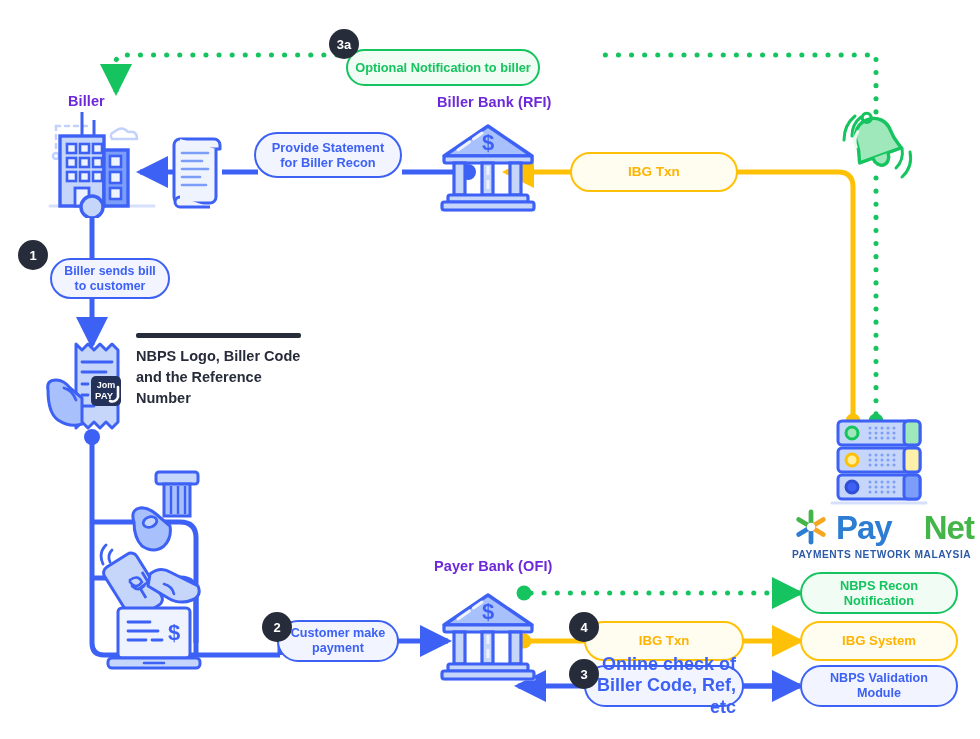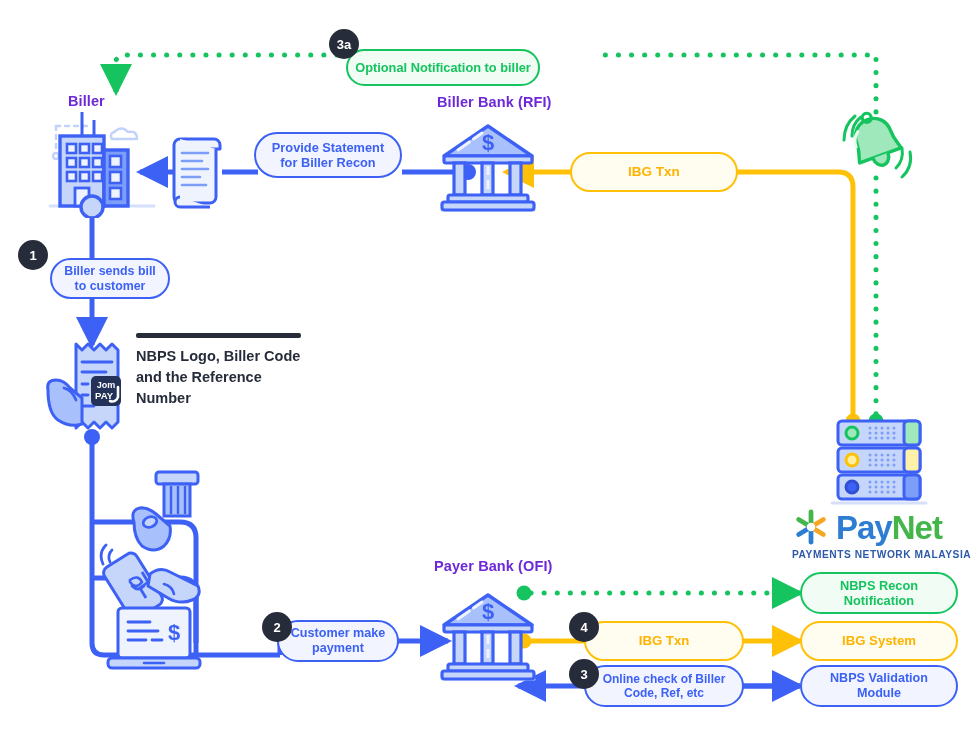--- a/index.html
+++ b/index.html
@@ -13,21 +13,21 @@
   .pill-yellow{border:2.2px solid #ffc107;background:#fffcf0;color:#ffb300;}
   .pill-green{border:2.2px solid #16c45f;background:#f0fcf4;color:#16c45f;}
   .badge{position:absolute;width:30px;height:30px;border-radius:50%;background:#272c3a;color:#fff;
          font-size:13px;font-weight:700;display:flex;align-items:center;justify-content:center;z-index:40;}
   .callout{position:absolute;color:#272c3a;font-weight:700;font-size:14.5px;line-height:1.45;}
   .callout .rule{width:165px;height:4.5px;background:#272c3a;border-radius:2px;margin-bottom:8px;}
   .icon{position:absolute;}
   .paynet{position:absolute;left:792px;top:508px;width:182px;}
   .paynet .wordmark{font-size:33px;font-weight:700;letter-spacing:-1px;line-height:1;}
   .paynet .pay{color:#2d7dd2;}
-  .paynet .net{color:#43b549;}
+  .paynet .net{color:#43b549;margin-left:32px;}
   .paynet .tagline{font-size:10.2px;font-weight:700;color:#2d5aa8;letter-spacing:.55px;margin-top:3px;}
 </style>
 </head>
 <body>
 
 <div id="stage">
 
   <svg class="layer" viewBox="0 0 980 739">
     <defs>
       <marker id="arrBlue" markerWidth="7" markerHeight="7" refX="5.6" refY="3.2" orient="auto">
@@ -320,21 +320,21 @@
   <div class="pill pill-blue" style="left:277px;top:620px;width:122px;height:42px;font-size:12.6px;padding:0 6px;">Customer make payment</div>
   <div class="badge" style="left:262px;top:612px;">2</div>
 
   <div class="pill pill-green" style="left:800px;top:572px;width:158px;height:42px;font-size:12.8px;padding:0 6px;">NBPS Recon Notification</div>
 
   <div class="pill pill-yellow" style="left:584px;top:621px;width:160px;height:40px;font-size:13.2px;">IBG Txn</div>
   <div class="badge" style="left:569px;top:612px;">4</div>
 
   <div class="pill pill-yellow" style="left:800px;top:621px;width:158px;height:40px;font-size:13.2px;">IBG System</div>
 
-  <div class="pill pill-blue" style="left:584px;top:665px;width:160px;height:42px;font-size:12px;padding:0 6px;">Online check of Biller Code, Ref, etc</div>
+  <div class="pill pill-blue" style="left:584px;top:665px;width:160px;height:42px;font-size:18px;padding:0 6px;text-align:right;">Online check of Biller Code, Ref, etc</div>
   <div class="badge" style="left:569px;top:659px;">3</div>
 
   <div class="pill pill-blue" style="left:800px;top:665px;width:158px;height:42px;font-size:12.6px;padding:0 6px;">NBPS Validation Module</div>
 
   <div class="callout" style="left:136px;top:333px;width:180px;">
     <div class="rule"></div>
     <div>NBPS Logo, Biller Code and the Reference Number</div>
   </div>
 
   <div class="paynet">

